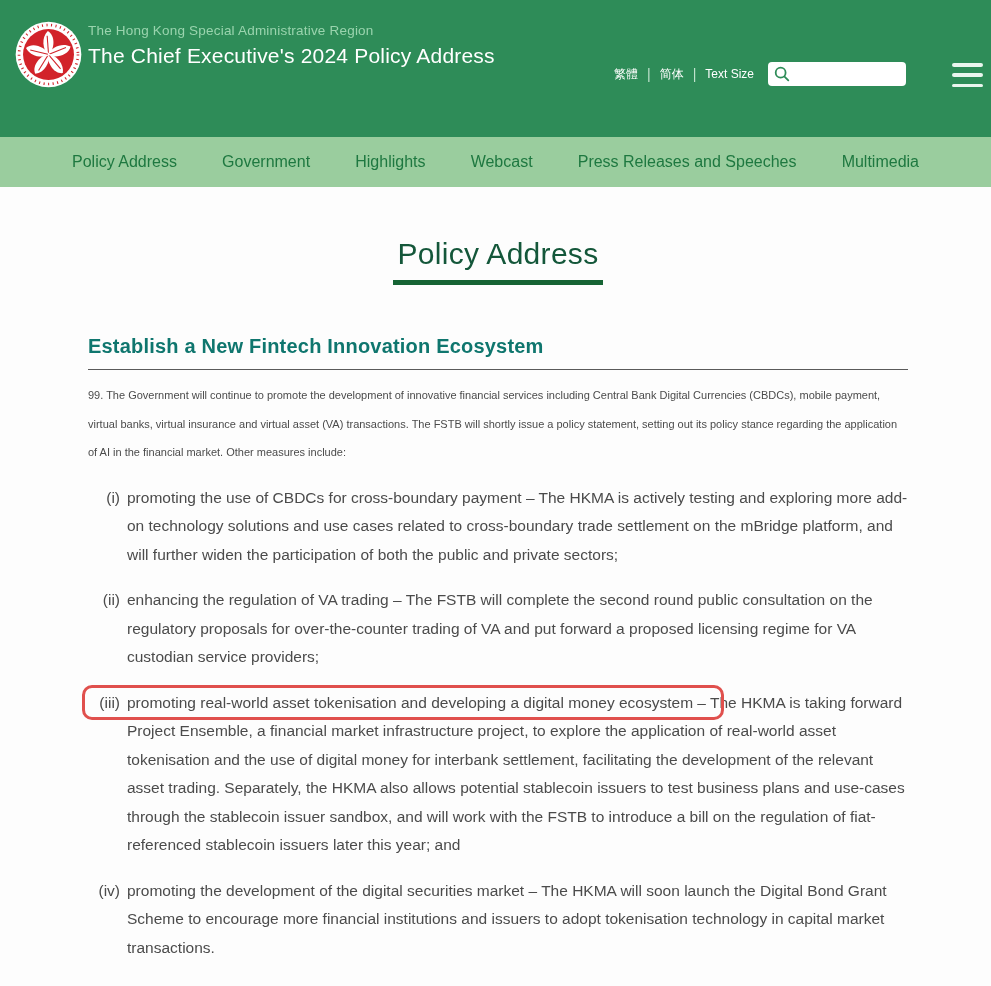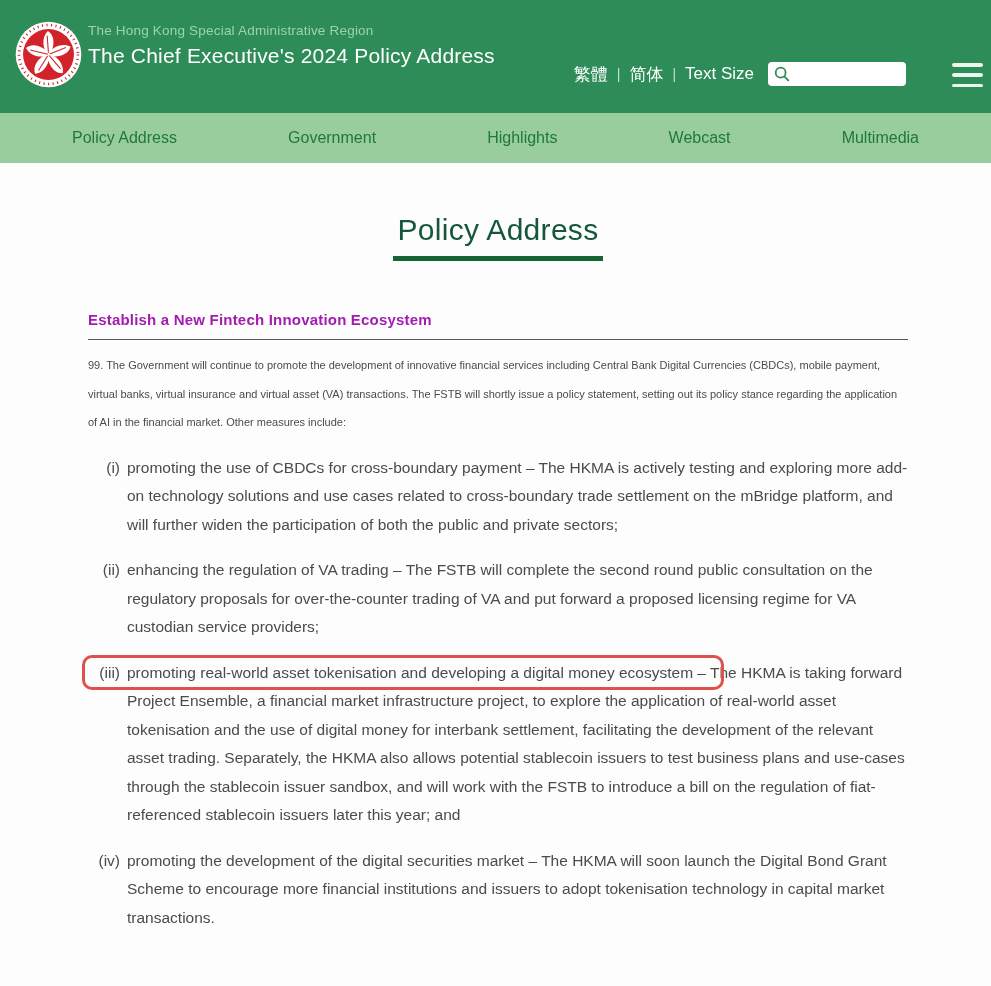--- a/index.html
+++ b/index.html
@@ -6,21 +6,21 @@
   html, body { width: 991px; }
   body {
     font-family: "Liberation Sans", "DejaVu Sans", sans-serif;
     background: #fdfdfd;
     color: #4b4b4b;
   }
 
   
   .site-header {
     position: relative;
-    height: 113px;
+    height: 137px;
     background: #2e8c58;
   }
   .emblem-wrap {
     position: absolute;
     left: 15px; top: 21px;
     width: 67px; height: 67px;
   }
   .header-text {
     position: absolute;
     left: 88px; top: 23px;
@@ -40,21 +40,21 @@
   }
   .header-controls {
     position: absolute;
     right: 85px; top: 61px;
     display: flex;
     align-items: center;
     height: 26px;
   }
   .lang-link, .text-size {
     color: #ffffff;
-    font-size: 17px;
+    font-size: 12px;
     cursor: pointer;
     white-space: nowrap;
   }
   .sep {
     color: #bfe2cc;
     font-size: 14px;
     margin: 0 9px;
   }
   .search-box {
     position: relative;
@@ -126,22 +126,22 @@
     font-weight: 400;
     letter-spacing: .3px;
   }
   .title-underline {
     width: 210px; height: 5px;
     background: #166434;
     margin: 9px auto 0;
   }
   .section-heading {
     margin-top: 50px;
-    color: #a21caf;
-    font-size: 15px;
+    color: #0f766e;
+    font-size: 20px;
     font-weight: bold;
     letter-spacing: .2px;
   }
   .section-rule {
     border: none;
     border-top: 1px solid #5a5a5a;
     margin-top: 11px;
   }
   .intro-paragraph {
     margin-top: 11px;
@@ -230,20 +230,21 @@
       <span></span>
       <span></span>
   </div>
 </header>
 
 <nav class="nav-bar">
   <a class="nav-link">Policy Address</a>
   <a class="nav-link">Government</a>
   <a class="nav-link">Highlights</a>
   <a class="nav-link">Webcast</a>
+  <a class="nav-link">Press Releases and Speeches</a>
   <a class="nav-link">Multimedia</a>
 </nav>
 
 <main class="content">
   <div class="page-title-block">
     <h1 class="page-title">Policy Address</h1>
     <div class="title-underline"></div>
   </div>
 
   <h2 class="section-heading">Establish a New Fintech Innovation Ecosystem</h2>

